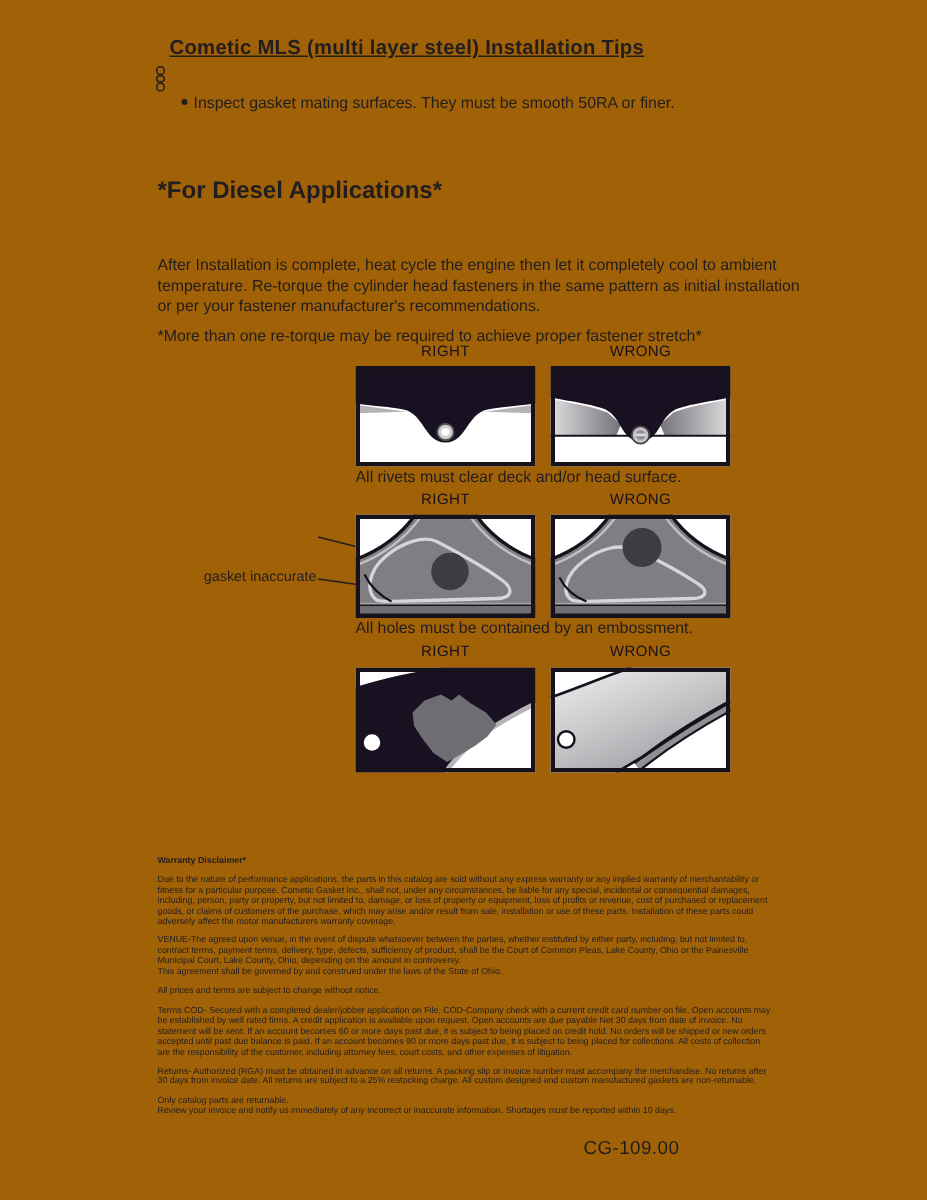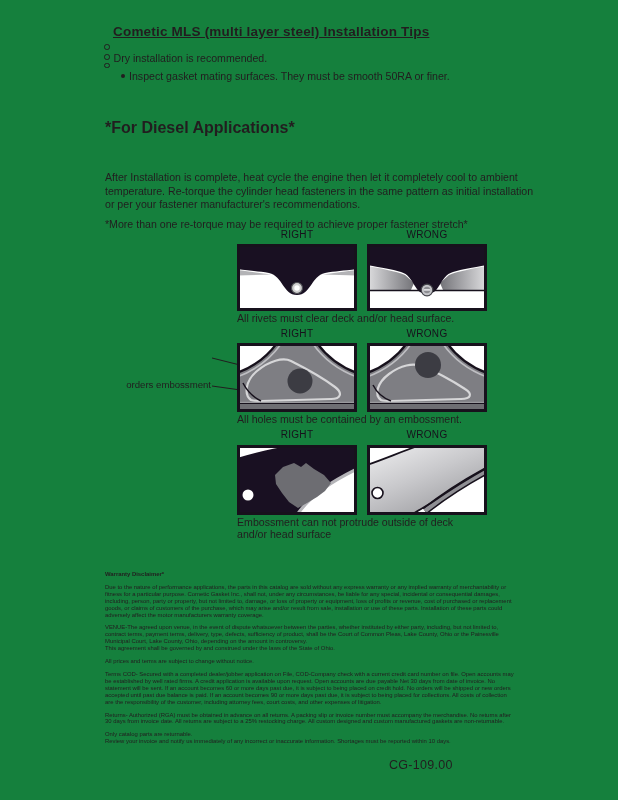--- a/index.html
+++ b/index.html
@@ -1,17 +1,17 @@
 <!DOCTYPE html>
 <html><head>
 <meta charset="utf-8">
 <style>
   html,body{margin:0;padding:0;background:#e8e8e8;}
   .page{
-    position:relative;width:618px;height:800px;background:#15803d;
+    position:relative;width:618px;height:800px;background:#a16207;
     font-family:"Liberation Sans", sans-serif;color:#221d1f;overflow:hidden;
     margin:0 auto;
   }
   .abs{position:absolute;}
   .title{
     left:113px;top:24px;font-size:13.5px;font-weight:bold;
     text-decoration:underline;letter-spacing:.2px;white-space:nowrap;
   }
   .bullets{left:104px;top:46px;font-size:10.6px;line-height:13px;}
   .b-row{display:flex;align-items:baseline;white-space:nowrap;}
@@ -38,21 +38,20 @@
 <div class="page">
 
   <div class="abs title">Cometic MLS (multi layer steel) Installation Tips</div>
 
   <div class="abs bullets">
     <div class="b-row">
       <span class="marker-open"></span>
     </div>
     <div class="b-row">
       <span class="marker-open"></span>
-      <span>Dry installation is recommended.</span>
     </div>
     <div class="b-row">
       <span class="marker-open"></span>
     </div>
     <div class="b-row sub">
       <span class="marker-fill"></span>
       <span>Inspect gasket mating surfaces.  They must be smooth 50RA or finer.</span>
     </div>
   </div>
 
@@ -99,21 +98,21 @@
       <rect x="56.6" y="45" width="6.8" height="1.8" rx="0.9" fill="#dcdcdf"></rect>
       <rect x="1.5" y="1.5" width="117" height="64" fill="none" stroke="#17111c" stroke-width="3"></rect>
     </svg>
   </div>
 
   <div class="abs caption" style="top:313px;text-align:center;">All rivets must clear deck and/or head surface.</div>
 
   <div class="abs dlabel" style="left:237px;top:328px;">RIGHT</div>
   <div class="abs dlabel" style="left:367px;top:328px;">WRONG</div>
 
-  <div class="abs ann" style="top:380px;">orders embossment</div>
+  <div class="abs ann" style="top:380px;">gasket inaccurate</div>
 
   <div class="abs" style="left:211px;top:352px;">
     <svg width="92" height="46" viewBox="0 0 92 46">
       <line x1="1" y1="6" x2="85" y2="27" stroke="#221d1f" stroke-width="1"></line>
       <line x1="1" y1="34" x2="51" y2="41" stroke="#221d1f" stroke-width="1"></line>
     </svg>
   </div>
 
   <div class="abs" style="left:237px;top:343px;">
     <svg width="120" height="69" viewBox="0 0 120 69">
@@ -182,22 +181,20 @@
       <path d="M0,20 C20,13 36,6 54,0 L120,0 L120,23 C100,34 80,47 64,58 C56,63 50,66 44,70 L0,70 Z" fill="url(#gB)"></path>
       <path d="M0,20 C20,13 36,6 54,0" stroke="#17111c" stroke-width="1.8" fill="none"></path>
       <path d="M119,26 C99,37 79,49 58,66" stroke="#17111c" stroke-width="7.5" fill="none"></path>
       <path d="M119,26 C99,37 79,49 58,66" stroke="#8f8f94" stroke-width="4.5" fill="none"></path>
       <path d="M120,23 C100,34 80,47 64,58 C56,63 50,66 44,70" stroke="#17111c" stroke-width="1.8" fill="none"></path>
       <circle cx="10.5" cy="48" r="5.5" fill="#ffffff" stroke="#17111c" stroke-width="1.6"></circle>
       <rect x="1.5" y="1.5" width="117" height="67" fill="none" stroke="#17111c" stroke-width="3"></rect>
     </svg>
   </div>
 
-  <div class="abs caption" style="top:517px;">Embossment can not protrude outside of deck
-and/or head surface</div>
 
   <div class="abs warranty">
     <div class="whead">Warranty Disclaimer*</div>
     <div class="wpara">Due to the nature of performance applications, the parts in this catalog are sold without any express warranty or any implied warranty of merchantability or
 fitness for a particular purpose.  Cometic Gasket Inc., shall not, under any circumstances, be liable for any special, incidental or consequential damages,
 including, person, party or property, but not limited to, damage, or loss of property or equipment, loss of profits or revenue, cost of purchased or replacement
 goods, or claims of customers of the purchase, which may arise and/or result from sale, installation or use of these parts.  Installation of these parts could
 adversely affect the motor manufacturers warranty coverage.</div>
     <div class="wpara">VENUE-The agreed upon venue, in the event of dispute whatsoever between the parties, whether instituted by either party, including, but not limited to,
 contract terms, payment terms, delivery, type, defects, sufficiency of product, shall be the Court of Common Pleas, Lake County, Ohio or the Painesville

